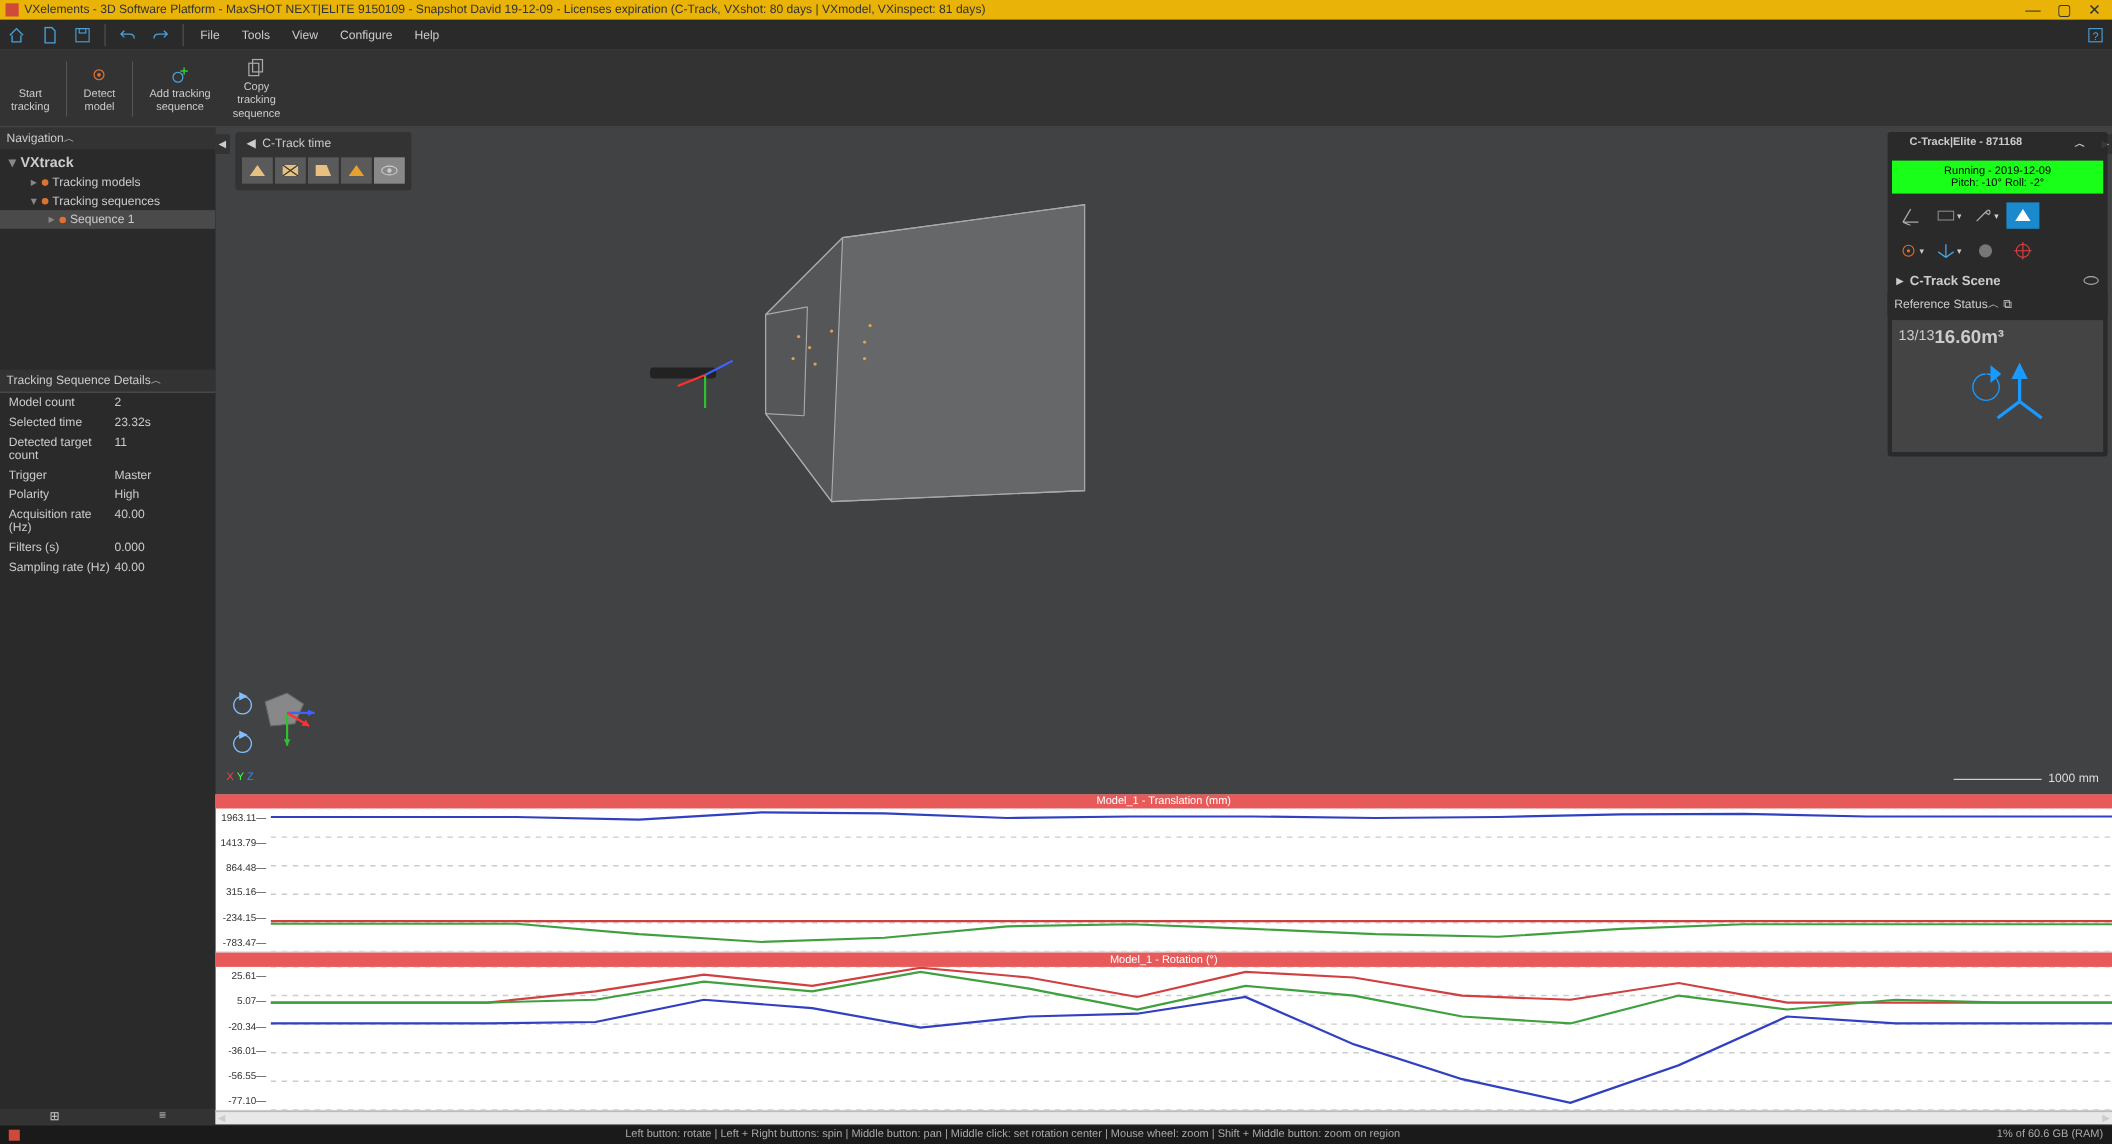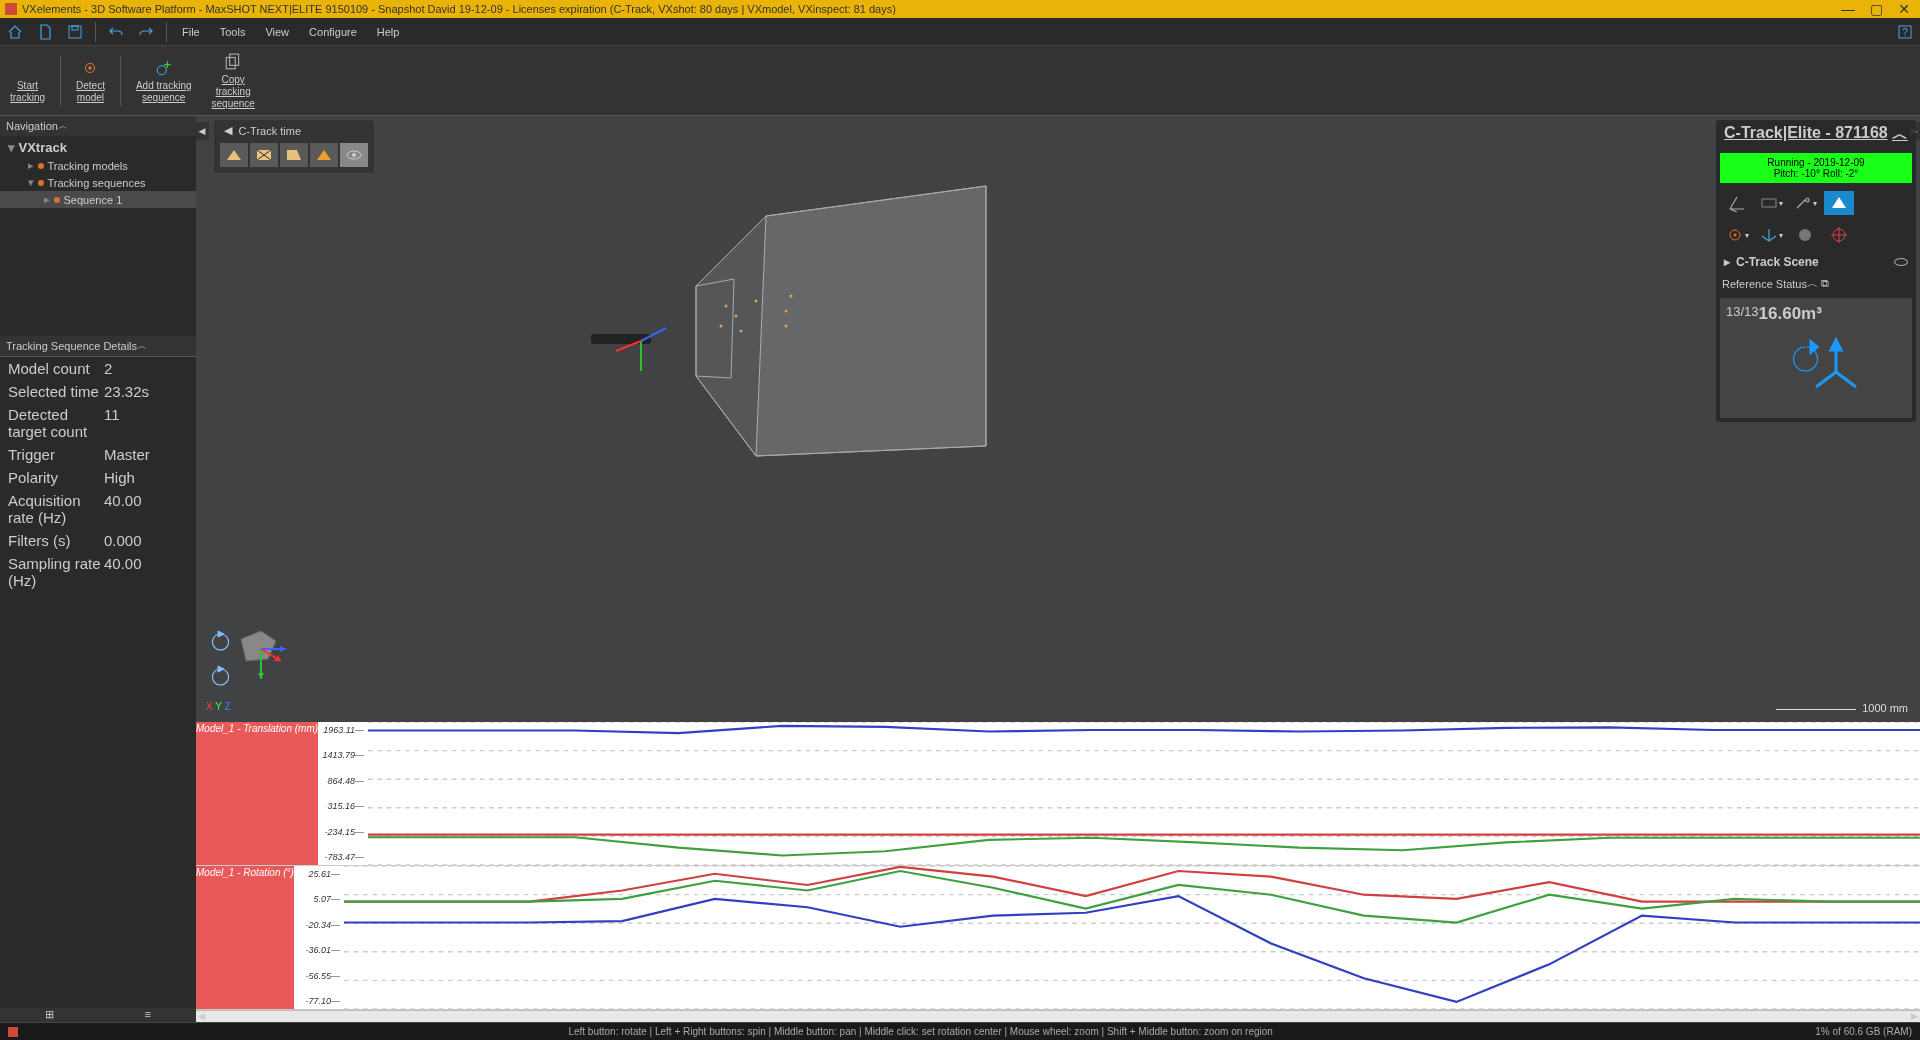--- a/index.html
+++ b/index.html
@@ -9,37 +9,37 @@
 .titlebar .title-icon { width: 12px; height: 12px; background: #d04a3a; margin-right: 5px; }
 .titlebar .win-controls { margin-left: auto; display: flex; gap: 15px; padding-right: 5px; }
 .titlebar .win-ctrl { cursor: pointer; font-size: 14px; }
 
 .toolbar-row { background: #2a2a2a; height: 28px; display: flex; align-items: center; border-bottom: 1px solid #444; }
 .toolbar-icon { width: 30px; height: 24px; display: flex; align-items: center; justify-content: center; cursor: pointer; }
 .toolbar-icon svg { width: 16px; height: 16px; }
 .divider { width: 1px; height: 20px; background: #555; margin: 0 5px; }
 .menu-item { padding: 0 10px; color: #ccc; cursor: pointer; font-size: 11px; }
 
-.ribbon { background: #333; height: 70px; display: flex; border-bottom: 1px solid #555; text-decoration: underline; }
+.ribbon { background: #333; height: 70px; display: flex; border-bottom: 1px solid #555; }
 .ribbon-btn { display: flex; flex-direction: column; align-items: center; justify-content: center; padding: 2px 10px; cursor: pointer; text-align: center; font-size: 10px; line-height: 12px; }
 .ribbon-btn-icon { width: 20px; height: 20px; margin-bottom: 2px; display: flex; align-items: center; justify-content: center; }
 
 .main { display: flex; height: calc(100% - 18px - 28px - 70px - 18px); }
 .left-panel { width: 196px; background: #2a2a2a; display: flex; flex-direction: column; }
 .panel-header { background: #333; padding: 3px 6px; display: flex; align-items: center; justify-content: flex-start; font-size: 11px; }
 .chevron { font-size: 10px; }
 .tree { flex: 0 0 200px; overflow: auto; padding: 2px 0; }
 .tree-item { padding: 2px 0 2px 12px; display: flex; align-items: center; gap: 4px; font-size: 11px; }
 .tree-item.root { font-weight: bold; font-size: 13px; padding-left: 8px; }
 .tree-item.child1 { padding-left: 28px; }
 .tree-item.child2 { padding-left: 44px; background: #4a4a4a; }
 .orange-dot { width: 6px; height: 6px; background: #e07030; border-radius: 50%; }
 
 .details { border-top: 1px solid #555; }
-.detail-row { display: flex; padding: 3px 8px; font-size: 15px; }
+.detail-row { display: flex; padding: 3px 8px; font-size: 11px; }
 .detail-label { flex: 0 0 96px; }
 .detail-value { flex: 1; }
 
 .center { flex: 1; display: flex; flex-direction: column; background: #3a3a3a; position: relative; }
 .viewport { flex: 1; position: relative; background: #404244; overflow: hidden; }
 .ctrack-setup { position: absolute; top: 4px; left: 4px; background: #333; border-radius: 3px; padding: 2px; }
 .ctrack-setup-head { display: flex; align-items: center; gap: 6px; padding: 2px 8px; font-size: 11px; }
 .ctrack-setup-icons { display: flex; gap: 2px; padding: 4px; }
 .setup-ico { width: 28px; height: 24px; background: #5a5a5a; display: flex; align-items: center; justify-content: center; }
 .setup-ico.active { background: #888; }
@@ -47,33 +47,33 @@
 .axis-widget { position: absolute; bottom: 10px; left: 10px; }
 .xyz-label { font-size: 10px; }
 .xyz-label .x { color: #ff4040; }
 .xyz-label .y { color: #40ff40; }
 .xyz-label .z { color: #4080ff; }
 
 .scale-bar { position: absolute; bottom: 8px; right: 12px; font-size: 11px; color: #ddd; }
 .scale-bar-line { width: 80px; height: 1px; background: #ddd; display: inline-block; vertical-align: middle; margin-right: 6px; }
 
 .right-panel { position: absolute; top: 4px; right: 4px; width: 200px; background: rgba(40,40,40,0.9); border-radius: 3px; }
-.rp-title { padding: 4px 8px; font-size: 16px; font-weight: bold; display: flex; justify-content: space-between; text-decoration: underline; }
+.rp-title { padding: 4px 20px; font-size: 10px; font-weight: bold; display: flex; justify-content: space-between; }
 .rp-status { background: #1aff1a; color: #000; text-align: center; padding: 4px; font-size: 10px; margin: 4px; }
 .rp-tools { display: flex; gap: 4px; padding: 4px 6px; flex-wrap: wrap; }
 .rp-tool { width: 30px; height: 24px; display: flex; align-items: center; justify-content: center; }
 .rp-tool.active { background: #1a8acc; }
 .rp-section { padding: 4px 8px; font-weight: bold; font-size: 12px; display: flex; align-items: center; gap: 6px; }
 .rp-refstatus { background: #444; margin: 4px; padding: 6px; position: relative; height: 120px; }
 .rp-refstatus-head { display: flex; justify-content: flex-start; font-size: 13px; }
 .rp-refstatus-val { font-size: 17px; font-weight: bold; }
 .rp-refstatus-axes { display: flex; justify-content: center; margin-top: 8px; }
 
 .charts { height: 300px; background: #fff; display: flex; flex-direction: column; }
-.chart-block { flex: 1; display: flex; flex-direction: row; border-bottom: 1px solid #ccc; font-style: italic; }
+.chart-block { flex: 1; display: flex; flex-direction: column; border-bottom: 1px solid #ccc; }
 .chart-title { background: #e85a5a; color: #fff; text-align: center; font-size: 10px; padding: 1px 0; }
 .chart-body { flex: 1; display: flex; position: relative; }
 .chart-yaxis { width: 50px; display: flex; flex-direction: column; justify-content: space-between; padding: 3px 4px 3px 0; text-align: right; font-size: 9px; color: #333; }
 .chart-plot { flex: 1; position: relative; }
 .chart-xaxis { height: 16px; display: flex; font-size: 9px; color: #333; padding-left: 50px; padding-top: 2px; }
 .chart-xaxis span { flex: 1; }
 .chart-scroll { height: 12px; background: #e8e8e8; border-top: 1px solid #bbb; position: relative; }
 .chart-svg { position: absolute; top: 0; left: 0; width: 100%; height: 100%; }
 
 .statusbar { height: 18px; background: #1a1a1a; display: flex; align-items: center; padding: 0 8px; font-size: 10px; border-top: 1px solid #444; }

